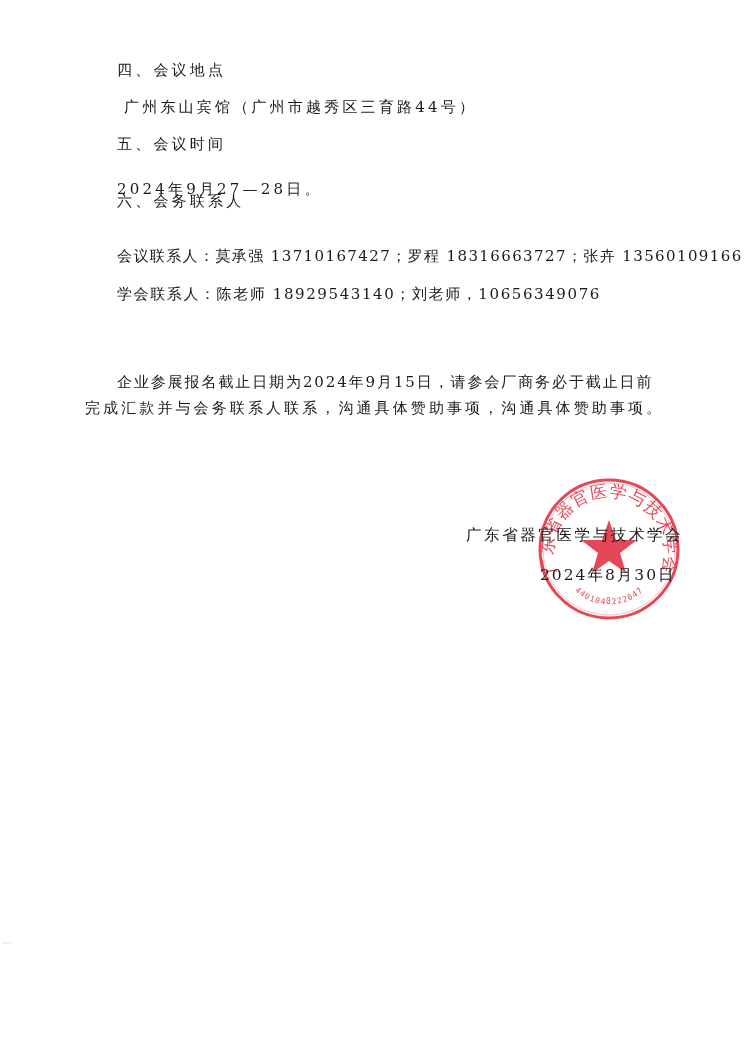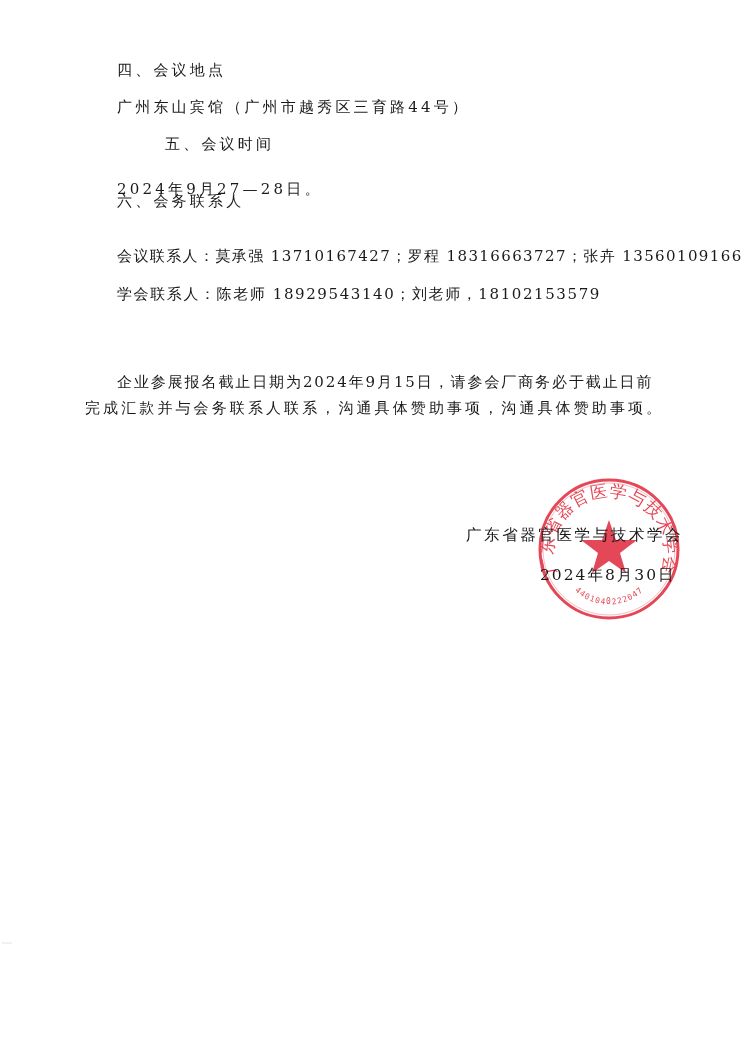--- a/index.html
+++ b/index.html
@@ -9,28 +9,28 @@
   .stamp { position: absolute; left: 536px; top: 476px; width: 146px; height: 146px; opacity: 0.85; }
   .sig { position: absolute; font-size: 15.5px; letter-spacing: 2.6px; white-space: nowrap; line-height: 20px; }
   .speck { position: absolute; left: 2px; top: 942px; width: 10px; height: 2px; background: #eef0f4; }
 </style>
 </head>
 <body>
 
 <div>
 
   <div class="line" style="left:117px; top:60px;">四、会议地点</div>
-  <div class="line" style="left:117px; top:97px;">广州东山宾馆（广州市越秀区三育路44号）</div>
+  <div class="line" style="left:124px; top:97px;">广州东山宾馆（广州市越秀区三育路44号）</div>
 
-  <div class="line" style="left:117px; top:134px;margin-left:48px;">五、会议时间</div>
+  <div class="line" style="left:117px; top:134px;">五、会议时间</div>
   <div class="line" style="left:117px; top:179px;">2024年9月27—28日。</div>
 
   <div class="line" style="left:117px; top:191px;">六、会务联系人</div>
   <div class="line" style="left:117px; top:246px; letter-spacing:1.4px;">会议联系人：莫承强 13710167427；罗程 18316663727；张卉 13560109166</div>
-  <div class="line" style="left:117px; top:284px; letter-spacing:1.6px;">学会联系人：陈老师 18929543140；刘老师，18102153579</div>
+  <div class="line" style="left:117px; top:284px; letter-spacing:1.6px;">学会联系人：陈老师 18929543140；刘老师，10656349076</div>
 
   <div class="line" style="left:117px; top:360px; letter-spacing:1.9px;margin-top:12px;">企业参展报名截止日期为2024年9月15日，请参会厂商务必于截止日前</div>
   <div class="line" style="left:85px; top:398px; letter-spacing:3.1px;">完成汇款并与会务联系人联系，沟通具体赞助事项，沟通具体赞助事项。</div>
 
   <svg class="stamp" viewBox="0 0 146 146">
     <defs>
       <path id="ringPath" d="M 20 95 A 56 56 0 1 1 126 95" fill="none"></path>
       <path id="serialPath" d="M 30 104 A 50 50 0 0 0 116 104" fill="none"></path>
     </defs>
     <circle cx="73" cy="73" r="69" fill="none" stroke="#e0283a" stroke-width="3"></circle>

